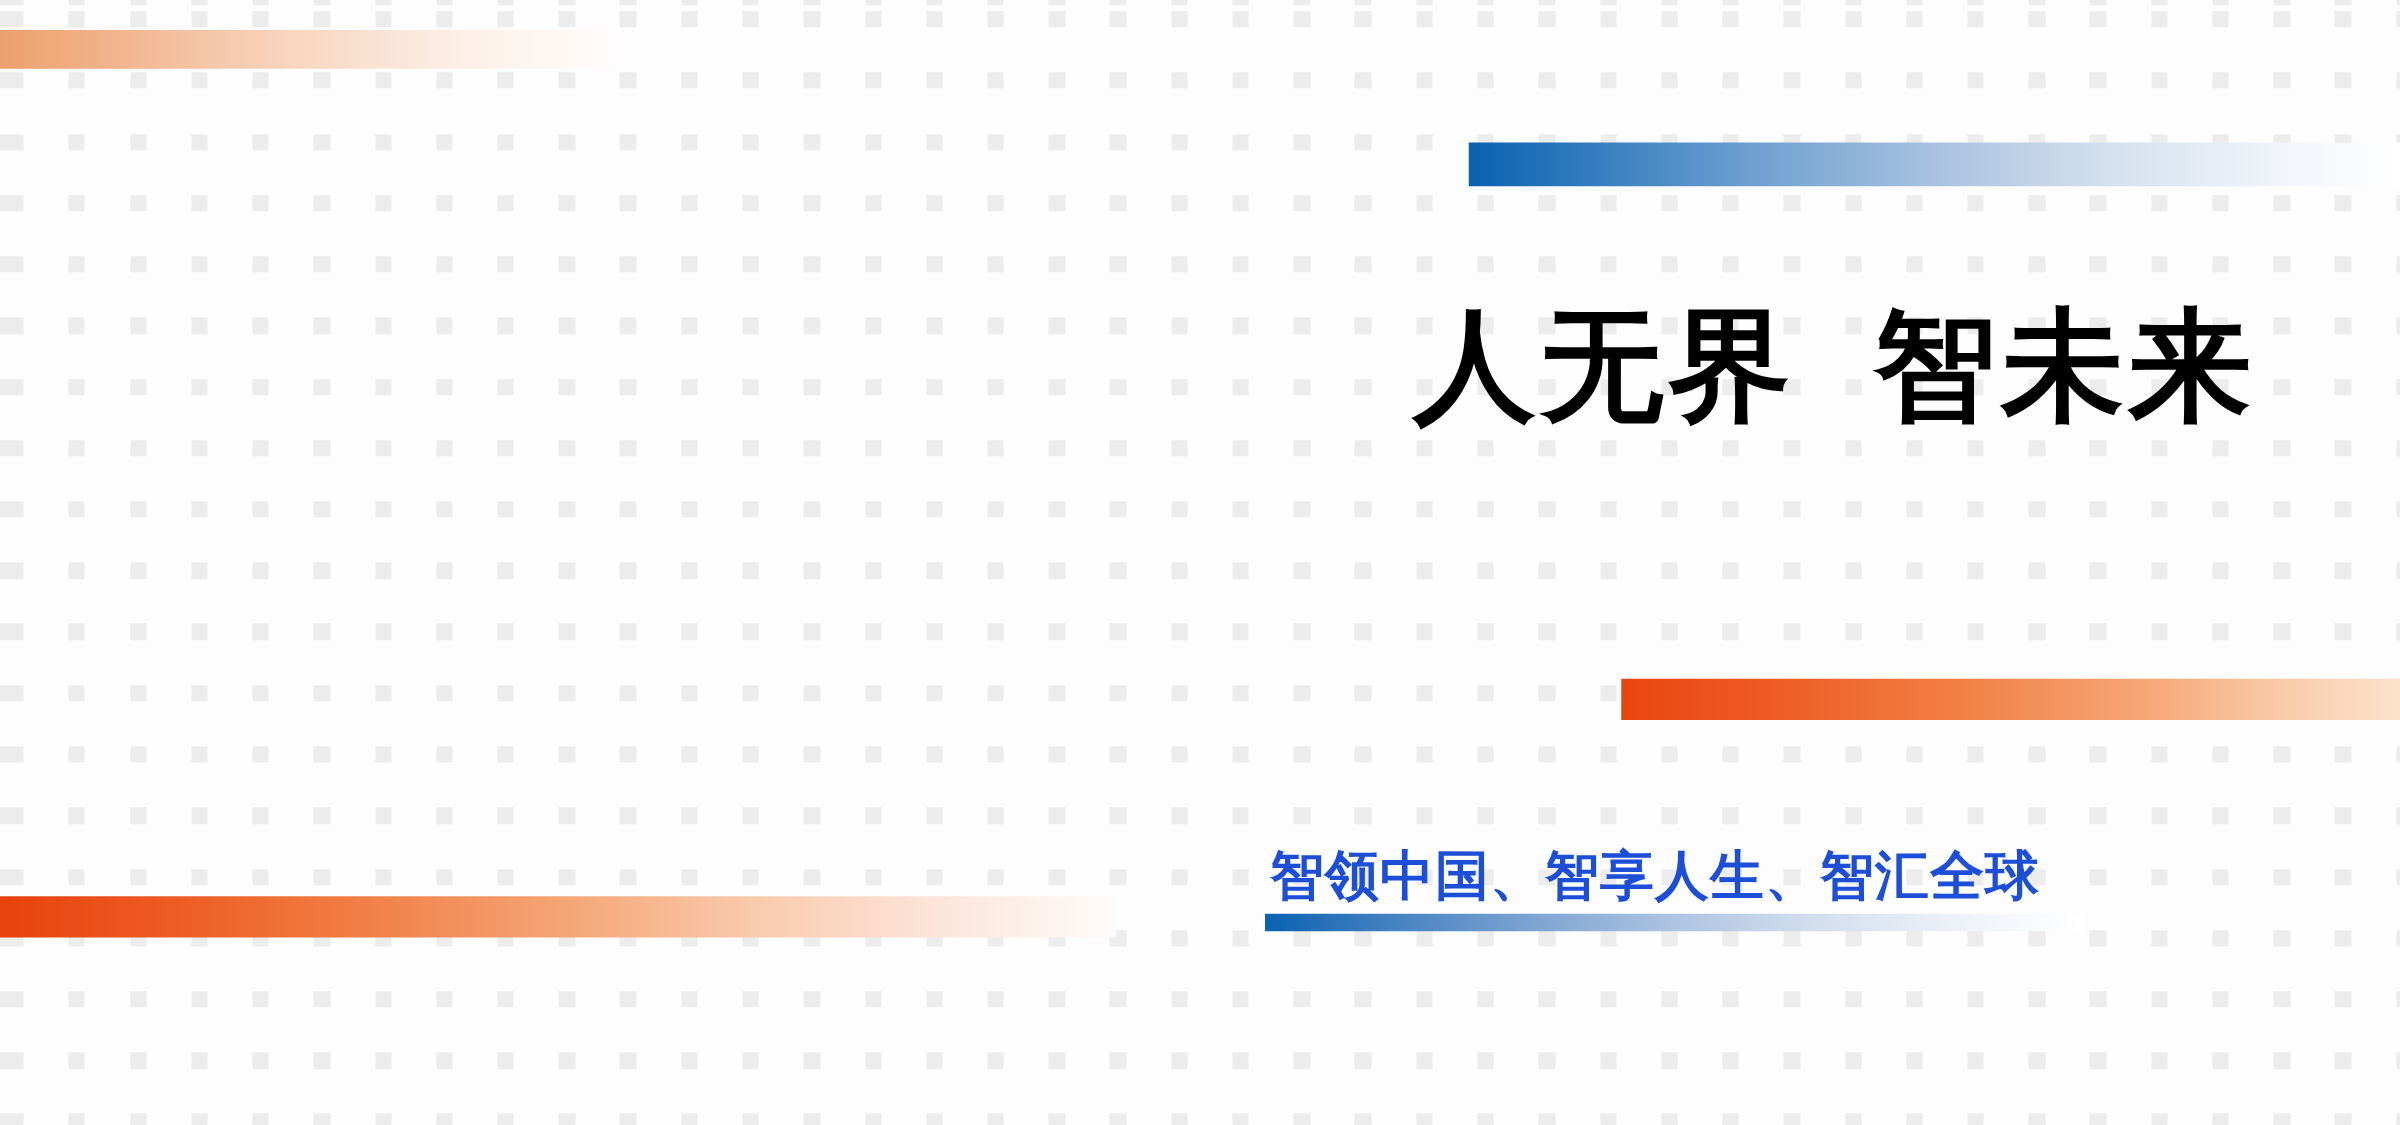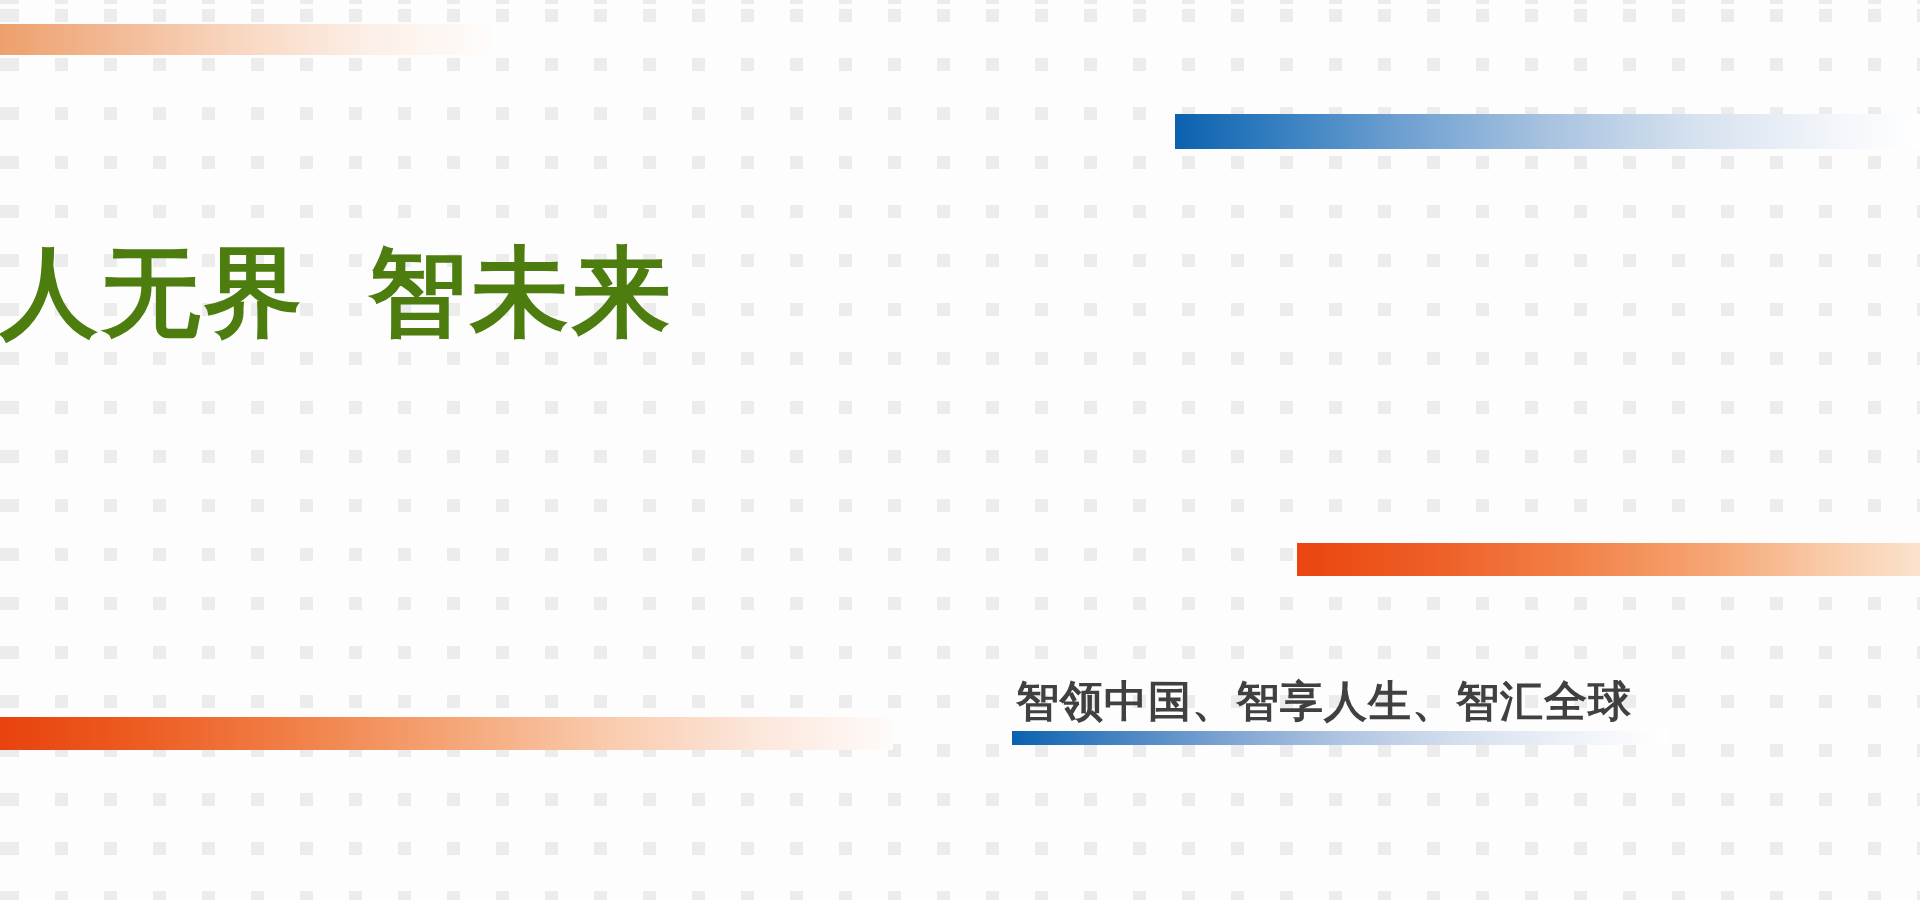--- a/index.html
+++ b/index.html
@@ -84,41 +84,41 @@
     height: 33px;
     background: linear-gradient(to right, #e8420e 0%, #ed5d23 16%, #f1824a 34%, #f5a87a 52%, #f9cbae 68%, #fce5d9 84%, #fefbfa 100%);
   }
 
   
   #main-title {
     position: absolute;
     left: 0;
     top: 238px;
     width: 1805px;
-    text-align: left;
+    text-align: right;
     font-size: 98px;
     font-weight: bold;
-    color: #4d7c0f;
+    color: #000000;
     letter-spacing: 4px;
     line-height: 1.12;
     white-space: pre;
   }
 
   
   #subtitle-block {
     position: absolute;
     left: 1012px;
     top: 676px;
     width: 660px;
   }
 
   #subtitle-text {
     font-size: 43px;
     font-weight: bold;
-    color: #404040;
+    color: #1d4ed8;
     letter-spacing: 1px;
     line-height: 1.18;
     white-space: nowrap;
     padding-left: 4px;
   }
 
   #subtitle-underline {
     margin-top: 4px;
     width: 656px;
     height: 14px;

